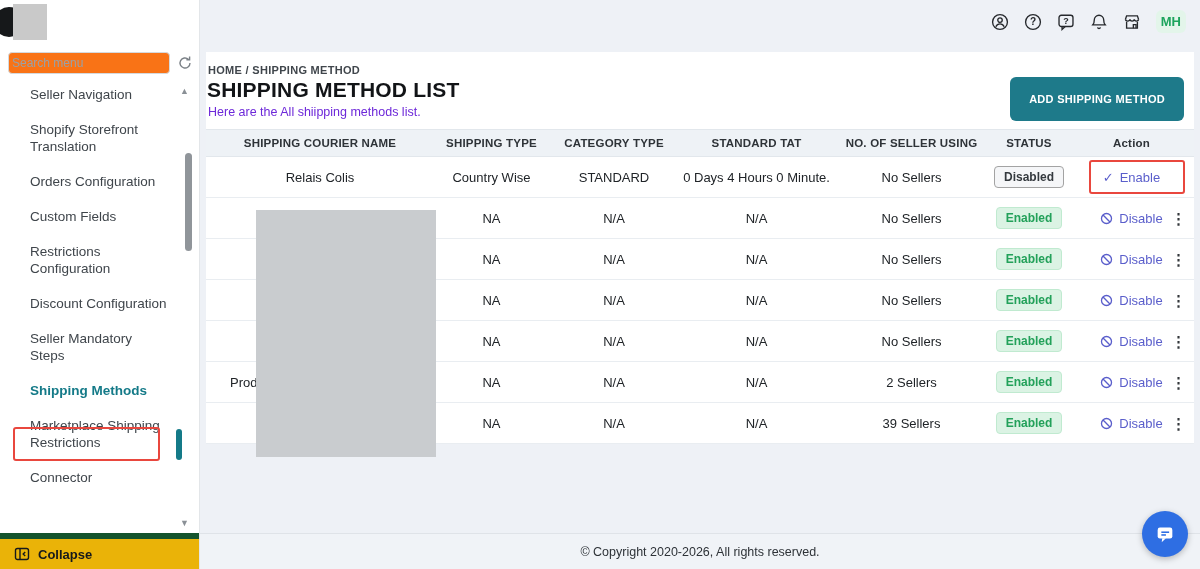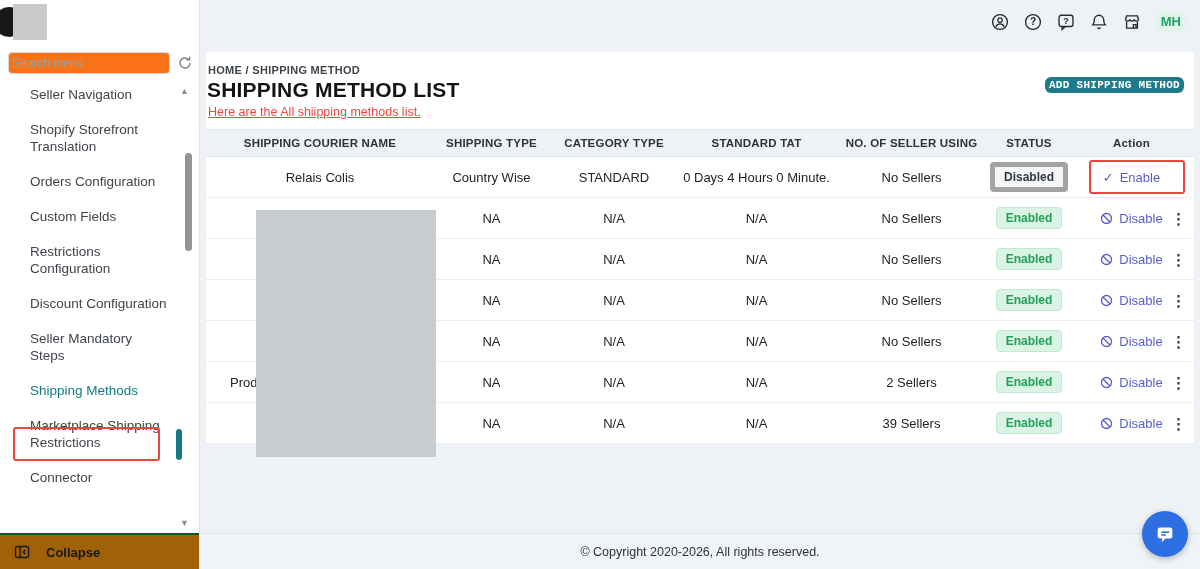--- a/index.html
+++ b/index.html
@@ -26,60 +26,60 @@
     font-family:"Liberation Sans",sans-serif; font-size:12px; color:#3c4248;
     padding:0 3px; outline:none; background:#f97316; }
   .search-input::placeholder { color:#9aa0a6; }
   .refresh-btn { position:absolute; left:177px; top:55px; width:16px; height:16px; cursor:pointer; }
   .caret { position:absolute; right:10px; font-size:9px; color:#8a9096; cursor:pointer; }
   .caret.up { top:86px; }
   .caret.down { top:518px; }
   .nav { position:absolute; top:86px; left:0; right:0; bottom:36px; overflow:hidden; }
   .nav-item { padding:0 30px; margin-bottom:18px; font-size:13.5px; line-height:17px;
     color:#3f454b; cursor:pointer; }
-  .nav-item.active { color:var(--active-link-teal,#147a88); font-weight:normal; }
+  .nav-item.active { color:var(--active-link-teal,#147a88); font-weight:bold; }
   .active-bar { position:absolute; left:176px; top:429px; width:6px; height:31px;
     background:var(--active-link-teal,#147a88); border-radius:3px; }
   .scroll-thumb { position:absolute; left:185px; top:153px; width:7px; height:98px;
     background:#90959a; border-radius:4px; cursor:grab; }
   .collapse-bar { position:absolute; left:0; bottom:0; width:100%; height:36px;
-    border-top:2px solid #14532d; display:flex; align-items:center; padding-left:14px;
-    gap:16px; cursor:pointer; background:#a16207; }
+    border-top:6px solid #14532d; display:flex; align-items:center; padding-left:14px;
+    gap:8px; cursor:pointer; background:#eab308; }
   .collapse-bar span { font-size:13px; font-weight:bold; color:#16191c; }
 
   
   .main { position:absolute; left:200px; top:0; width:1000px; height:569px; background:#eef1f6; }
 
   .topbar { position:absolute; top:10px; right:14px; display:flex; align-items:center; gap:15px; }
   .topbar .tb-icon { width:18px; height:18px; cursor:pointer; display:flex; }
   .avatar { font-size:13px; font-weight:bold; color:var(--avatar-green,#1ca45c);
     background:#e3f5ea; border-radius:6px; padding:4px 5px; cursor:pointer; }
 
   .card { position:absolute; left:6px; top:52px; width:988px; height:392px; background:#fff; z-index:1; }
   .breadcrumb { position:absolute; left:2px; top:12px; font-size:11px; font-weight:600;
     color:#40464c; letter-spacing:.3px; cursor:pointer; }
   .page-title { position:absolute; left:1px; top:26px; font-size:21px; font-weight:700;
     color:#121417; letter-spacing:.2px; }
-  .page-subtitle { position:absolute; left:2px; top:53px; font-size:12.5px; color:#ef4444;text-decoration:underline; }
-  .add-btn { position:absolute; right:10px; top:25px; height:16px; padding:0 4px;
+  .page-subtitle { position:absolute; left:2px; top:53px; font-size:12.5px; color:#6d28d9; }
+  .add-btn { position:absolute; right:10px; top:25px; height:44px; padding:0 19px;
     background:var(--accent-teal,#1e7a8a); color:#fff; border:none; border-radius:6px;
-    font-family:Liberation Mono, monospace; font-size:11px; font-weight:bold;
+    font-family:Liberation Sans, sans-serif; font-size:11px; font-weight:bold;
     letter-spacing:.3px; cursor:pointer; }
 
   
   .table { position:absolute; left:0; top:77px; width:988px; }
   .thead { display:flex; height:28px; align-items:center; background:#eef2f6;
     border-top:1px solid #e2e7ec; border-bottom:1px solid #e2e7ec; }
   .th { font-size:11.5px; font-weight:bold; color:#2e3338; text-align:center; letter-spacing:.2px; }
   .tr { display:flex; height:41px; align-items:center; border-bottom:1px solid #e9edf1; background:#fff; }
   .td { font-size:13px; color:#202428; text-align:center; }
   .c0{width:228px}.c1{width:115px}.c2{width:130px}.c3{width:155px}.c4{width:155px}.c5{width:80px}.c6{width:125px}
   .td.left { text-align:left; padding-left:24px; }
   .badge { display:inline-block; font-size:12px; font-weight:600; border-radius:4px; padding:3px 9px; }
-  .badge.disabled { background:#f5f6f8; border:5px solid #a3a3a3; color:#34393e; }
+  .badge.disabled { background:#f5f6f8; border:1px solid #a3a3a3; color:#34393e; }
   .badge.enabled { background:var(--enabled-badge-bg,#dbf3e4); border:1px solid #c0ead0;
     color:var(--enabled-badge-text,#23a15a); }
   .action-cell { position:relative; display:flex; justify-content:center; align-items:center; }
   .action-link { display:inline-flex; align-items:center; gap:6px; font-size:13px;
     color:var(--action-link-indigo,#5a5ecb); cursor:pointer; }
   .action-link .chk { font-size:13px; }
   .dots { position:absolute; right:8px; top:50%; transform:translateY(-50%);
     font-size:15px; font-weight:bold; color:#33373b; cursor:pointer; line-height:1; }
 
   

